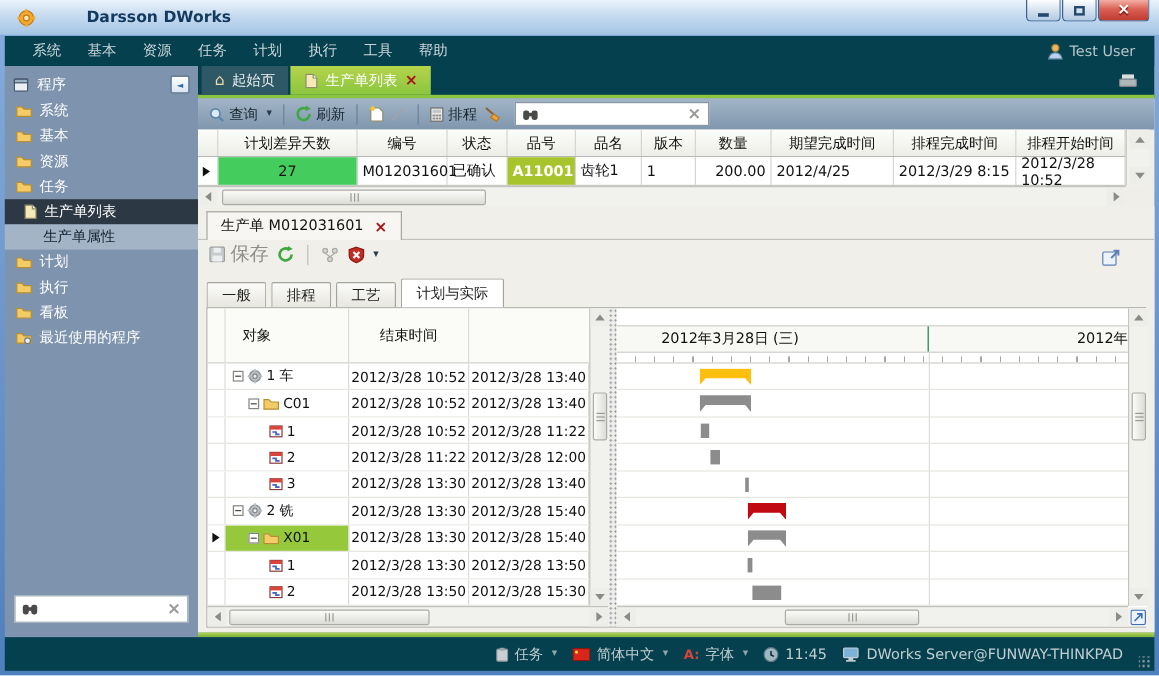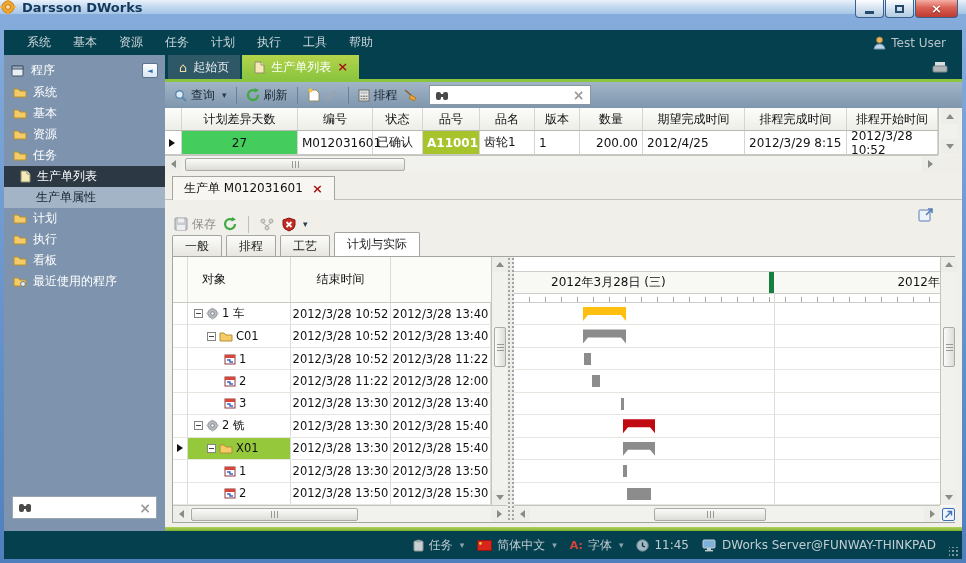--- a/index.html
+++ b/index.html
@@ -1,21 +1,21 @@
 <!DOCTYPE html>
 <html><head>
 <meta charset="utf-8">
 <style>
   * { margin:0; padding:0; box-sizing:border-box; font-family:"DejaVu Sans","Liberation Sans",sans-serif; }
   html,body { width:966px; height:563px; overflow:hidden; background:#fff; }
   #win { position:relative; width:966px; height:563px; background:linear-gradient(#86ADDC,#4F7FBC); overflow:hidden; }
 
   
-  #titlebar { position:absolute; left:0; top:0; width:966px; height:14px;
-    background:linear-gradient(#EAF2FB,#C6DBF0 45%,#A5C5E4); display:flex; align-items:center; padding:0 0; }
+  #titlebar { position:absolute; left:0; top:0; width:966px; height:29px;
+    background:linear-gradient(#EAF2FB,#C6DBF0 45%,#A5C5E4); display:flex; align-items:center; padding:0 14px;gap:36px; }
   #titlebar .apptitle { font-size:13px; font-weight:bold; color:#14395E; margin-left:6px; }
   #winbtns { position:absolute; right:8px; top:0; display:flex; }
   .winbtn { width:29px; height:18px; border:1px solid #39618F; border-top:none; border-radius:0 0 4px 4px;
     background:linear-gradient(#FDFEFF,#D5E2EF 50%,#B3CBE2); display:flex; align-items:center; justify-content:center; margin-left:1px; cursor:default; }
   .winbtn.close { width:43px; background:linear-gradient(#F4AFA5,#DB6054 45%,#BE3A30); }
   .g-min { width:9px; height:3px; background:#23496F; margin-top:7px; }
   .g-max { width:9px; height:8px; border:2px solid #23496F; }
   .g-close::before { content:"×"; color:#fff; font-weight:bold; font-size:13px; line-height:1; text-shadow:0 1px 1px #7A1812; }
 
   
@@ -83,21 +83,21 @@
 
   #ovscroll { left:773px; top:53px; width:20px; height:47px; }
   #ovscroll .arr { width:18px; margin:1px; }
   #ohscroll { top:100px; left:0; width:773px; height:17px; }
 
   
   #detail { position:absolute; left:0; top:117px; width:797px; height:355px; background:#F0EFEA; }
   .dtab { position:absolute; left:7px; top:4px; height:24px; border:1px solid #A6A6A1; border-bottom:none; background:#F7F6F2;
     display:flex; align-items:center; gap:9px; padding:0 11px; font-size:12px; color:#111; }
   .dtabline { position:absolute; left:0; top:27px; width:100%; height:1px; background:#C2C2BC; }
-  #dtoolbar { position:absolute; left:9px; top:40px; height:24px; display:flex; align-items:center; gap:7px; font-size:12px; }
+  #dtoolbar { position:absolute; left:9px; top:28px; height:24px; display:flex; align-items:center; gap:7px; font-size:16px; }
   .dis-label { color:#8F8F8A; }
   #popout { position:absolute; left:753px; top:34px; }
   #dtabs { position:absolute; left:7px; top:60px; height:24px; display:flex; align-items:flex-end; font-size:12px; color:#222; }
   .dt { height:21px; padding:0 12px; display:flex; align-items:center; background:linear-gradient(#FBFBF9,#E7E6E0);
     border:1px solid #A5A5A0; border-bottom:none; border-radius:2px 2px 0 0; margin-right:4px; cursor:default; }
   .dt.active { height:24px; background:#fff; position:relative; z-index:3; }
   #dcontent { position:absolute; left:7px; top:84px; width:783px; height:267px; background:#fff; border:1px solid #A5A5A0; z-index:2; }
 
   
   #ttable { position:absolute; left:0; top:0; width:334px; height:100%; font-size:11.5px; color:#111; }
@@ -115,21 +115,21 @@
   .ticon { display:flex; flex:none; }
   #tvscroll { left:318px; top:0; width:16px; height:248px; }
   #thscroll { top:248px; left:0; width:334px; height:17px; }
 
   
   #splitter { position:absolute; left:334px; top:0; width:7px; height:100%; background-image:radial-gradient(#9FA4A8 0.8px,transparent 0.9px); background-size:4px 4px; background-color:#EDEDEA; }
 
   
   #gantt { position:absolute; left:341px; top:0; width:442px; height:100%; background:#fff; }
   #ghead { position:absolute; left:0; top:14px; width:426px; height:23px; background:#F8F8F5; border-top:1px solid #CFCFCA; border-bottom:1px solid #CFCFCA; display:flex; font-size:12px; color:#111; }
-  .gsec1 { width:260px; border-right:5px solid #15803d; display:flex; align-items:center; padding-left:37px; }
+  .gsec1 { width:260px; border-right:1px solid #15803d; display:flex; align-items:center; padding-left:37px; }
   .gsec2 { flex:1; display:flex; align-items:center; justify-content:flex-end; overflow:hidden; white-space:nowrap; }
   #gticks { position:absolute; left:0; top:37px; width:426px; height:9px; border-bottom:1px solid #CFCFCA;
     background:repeating-linear-gradient(to right,transparent 0 15px,#A6A6A2 15px 16px) bottom left / 100% 5px no-repeat; }
   .gdiv { position:absolute; left:260px; top:37px; width:1px; height:211px; background:#DCDCD7; }
   .grow { position:absolute; left:0; width:426px; height:22.44px; border-bottom:1px solid #E6E6E1; }
   .gbar { position:absolute; height:12px; }
   .gbar.summary { height:14px; clip-path:polygon(0 0,100% 0,100% 100%,calc(100% - 5px) 58%,5px 58%,0 100%); }
   #gvscroll { left:426px; top:0; width:16px; height:248px; }
   #ghscroll { top:248px; left:0; width:426px; height:17px; }
   #gcorner { position:absolute; left:426px; top:249px; width:16px; height:16px; display:flex; align-items:center; justify-content:center; background:#F1F1EE; }

